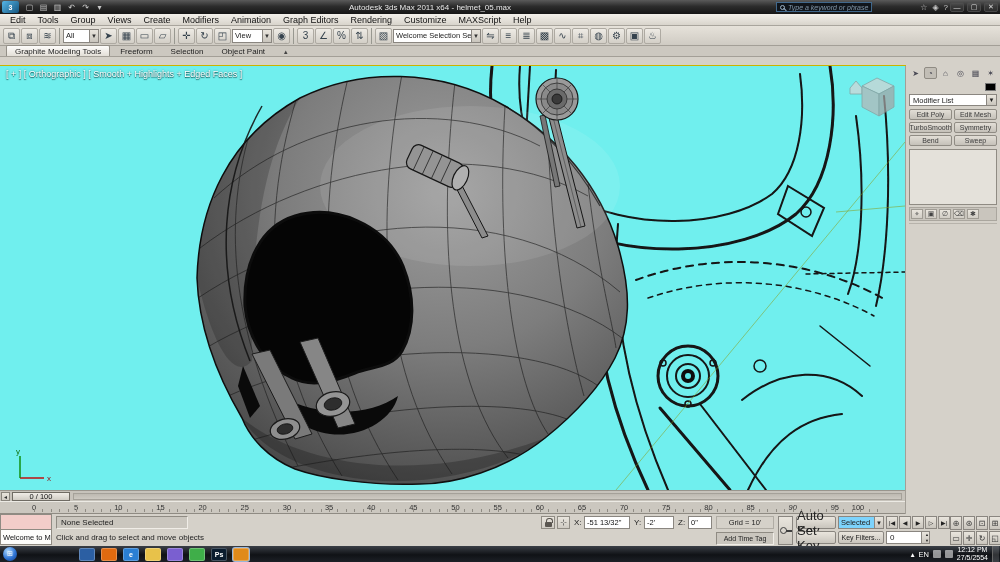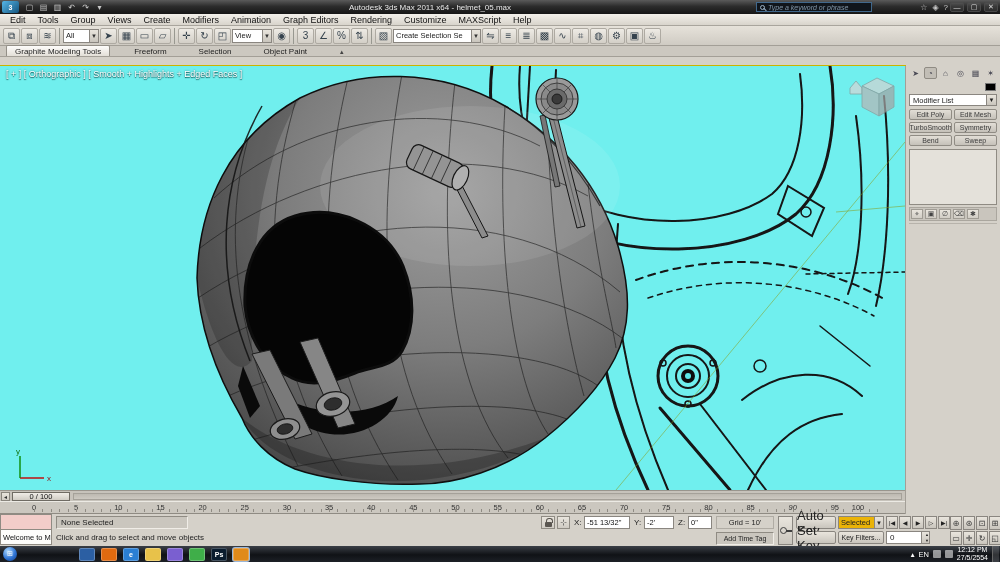--- a/index.html
+++ b/index.html
@@ -5,21 +5,21 @@
 *{margin:0;padding:0;box-sizing:border-box;font-family:"Liberation Sans",sans-serif;}
 html,body{width:1000px;height:562px;overflow:hidden;background:#000;}
 #app{position:relative;width:1000px;height:562px;font-size:9px;color:#222;background:#d5d1c9;}
 
 
 #titlebar{position:absolute;left:0;top:0;width:1000px;height:14px;background:linear-gradient(#5a5a5a,#2c2c2c 45%,#161616);display:flex;align-items:center;color:#ddd;z-index:30;}
 #max-logo{width:17px;height:12px;margin-left:2px;background:linear-gradient(135deg,#57b7e8,#1b5f8e 60%,#0d3document x);background:linear-gradient(135deg,#57b7e8,#14547e);border-radius:2px;font-size:7px;color:#fff;display:flex;align-items:center;justify-content:center;font-weight:bold;}
 #qa{display:flex;align-items:center;margin-left:4px;gap:1px;}
 .qa-icon{width:13px;height:11px;font-size:8px;color:#c9c9c9;display:flex;align-items:center;justify-content:center;}
 #tb-title{position:absolute;left:250px;width:360px;text-align:center;font-size:8px;color:#eaeaea;white-space:nowrap;overflow:hidden;}
-#ic-search{position:absolute;right:128px;top:2px;width:116px;height:10px;background:#10151b;border:1px solid #41688c;display:flex;align-items:center;padding:0 3px;gap:3px;}
+#ic-search{position:absolute;right:128px;top:2px;width:96px;height:10px;background:#10151b;border:1px solid #41688c;display:flex;align-items:center;padding:0 3px;gap:3px;}
 #ic-search input{flex:1;background:transparent;border:none;outline:none;color:#9fb4c6;font-size:7px;font-family:"Liberation Sans",sans-serif;}
 #ic-search input::placeholder{color:#8296a8;font-style:italic;}
 .mag{width:5px;height:5px;border:1px solid #9ab0c4;border-radius:50%;position:relative;flex:none;}
 .mag::after{content:"";position:absolute;width:4px;height:1px;background:#9ab0c4;transform:rotate(45deg);right:-3px;bottom:-1px;}
 #ic-icons{position:absolute;right:52px;display:flex;gap:5px;}
 .ic-icon{font-size:8px;color:#c9c9c9;}
 #win-controls{position:absolute;right:2px;display:flex;gap:3px;}
 .win-btn{width:14px;height:10px;font-size:7px;color:#ddd;display:flex;align-items:center;justify-content:center;background:rgba(255,255,255,.07);border:1px solid #4a4a4a;border-radius:2px;}
 
 
@@ -28,21 +28,21 @@
 
 
 #toolbar{position:absolute;left:0;top:26px;width:1000px;height:20px;background:linear-gradient(#e6e2da,#cfcbc3);border-bottom:1px solid #a39f97;display:flex;align-items:center;padding-left:3px;gap:1px;}
 .tb-icon{width:17px;height:16px;font-size:10px;color:#35424d;display:flex;align-items:center;justify-content:center;background:linear-gradient(#eeebe5,#d3cfc7);border:1px solid #aeaaa2;border-radius:2px;}
 .tb-sep{width:1px;height:16px;background:#989890;margin:0 2px;}
 .tb-combo{height:14px;background:#fff;border:1px solid #8a8680;display:flex;align-items:center;font-size:7.5px;color:#222;}
 .tb-combo .tb-combo-text{flex:1;padding:0 2px;white-space:nowrap;overflow:hidden;}
 .tb-combo .arrow{width:9px;height:100%;background:linear-gradient(#e9e5dd,#c9c5bd);border-left:1px solid #8a8680;font-size:6px;display:flex;align-items:center;justify-content:center;color:#333;flex:none;}
 
 
-#ribbon-tabs{position:absolute;left:0;top:46px;width:1000px;height:11px;background:#ccc8c0;border-bottom:1px solid #a39f97;display:flex;align-items:flex-end;padding-left:6px;gap:16px;}
+#ribbon-tabs{position:absolute;left:0;top:46px;width:1000px;height:11px;background:#ccc8c0;border-bottom:1px solid #a39f97;display:flex;align-items:flex-end;padding-left:6px;gap:2px;}
 .ribbon-tab{padding:1px 8px 0 8px;font-size:8px;color:#222;}
 .ribbon-tab.active{background:linear-gradient(#fdfcfa,#e3dfd7);border:1px solid #938f87;border-bottom:none;border-radius:2px 2px 0 0;}
 .ribbon-mini{margin-left:6px;font-size:7px;color:#444;padding:0 3px;}
 #ribbon-subrow{position:absolute;left:0;top:57px;width:1000px;height:9px;background:#d5d1c9;border-bottom:1px solid #b2aea6;display:flex;padding-left:2px;}
 .subtab{font-size:7.5px;line-height:8px;padding:0 7px;background:#e9e6e0;border:1px solid #a39f97;border-bottom:none;color:#111;}
 
 
 #viewport{position:absolute;left:0;top:66px;width:905px;height:424px;background:#70efee;outline:1px solid #c9b400;}
 #viewport svg{position:absolute;left:0;top:0;}
 #vp-label{position:absolute;left:6px;top:3px;color:#fff;font-size:9px;text-shadow:0 1px 1px rgba(0,60,60,.8),0 0 2px rgba(0,60,60,.6);white-space:nowrap;}
@@ -87,21 +87,21 @@
 .coord-label{position:absolute;top:4px;font-size:8px;color:#222;}
 .coord-field{position:absolute;top:2px;height:13px;background:#fff;border:1px solid #8a8680;font-size:7.5px;display:flex;align-items:center;padding:0 2px;white-space:nowrap;overflow:hidden;color:#111;}
 #grid-box{position:absolute;left:716px;top:2px;width:58px;height:13px;font-size:7.5px;display:flex;align-items:center;justify-content:center;background:#d5d1c9;border:1px solid #b0aca4;color:#222;}
 #addtag-box{position:absolute;left:716px;top:18px;width:58px;height:13px;font-size:7px;display:flex;align-items:center;justify-content:center;background:#cac6be;border:1px solid;border-color:#8f8b83 #f0ede7 #f0ede7 #8f8b83;color:#222;}
 #key-btn{position:absolute;left:778px;top:2px;width:15px;height:29px;background:linear-gradient(#e9e5dd,#c9c5bd);border:1px solid #8a8680;display:flex;align-items:center;justify-content:center;}
 .keyicon{width:7px;height:7px;border:1.5px solid #3f3f3f;border-radius:50%;position:relative;margin-right:5px;}
 .keyicon::after{content:"";position:absolute;top:2px;right:-6px;width:6px;height:1.5px;background:#3f3f3f;}
 .sb-btn{position:absolute;background:linear-gradient(#e9e5dd,#c9c5bd);border:1px solid #8a8680;font-size:13px;display:flex;align-items:center;justify-content:center;color:#222;border-radius:2px;}
 #autokey-btn{left:796px;top:2px;width:40px;height:13px;}
 #setkey-btn{left:796px;top:17px;width:40px;height:13px;}
-#selset-combo{position:absolute;left:838px;top:2px;width:46px;height:13px;background:#eab308;border:1px solid #8a8680;font-size:7.5px;display:flex;align-items:center;}
+#selset-combo{position:absolute;left:838px;top:2px;width:46px;height:13px;background:#7dd3fc;border:1px solid #8a8680;font-size:7.5px;display:flex;align-items:center;}
 #selset-combo span{flex:1;padding-left:2px;}
 #selset-combo .arrow{width:9px;height:100%;background:linear-gradient(#e9e5dd,#c9c5bd);border-left:1px solid #8a8680;font-size:6px;display:flex;align-items:center;justify-content:center;flex:none;}
 #keyfilters-btn{left:838px;top:17px;width:46px;height:13px;font-size:7px;}
 #playback{position:absolute;left:886px;top:2px;display:flex;gap:1px;}
 .pb-btn{width:12px;height:13px;font-size:6px;display:flex;align-items:center;justify-content:center;background:linear-gradient(#e9e5dd,#c9c5bd);border:1px solid #8a8680;color:#222;}
 #frame-field{position:absolute;left:886px;top:17px;width:44px;height:13px;background:#fff;border:1px solid #8a8680;font-size:8px;display:flex;align-items:center;}
 #frame-field span{flex:1;padding-left:3px;}
 #frame-field .spin{width:8px;height:100%;display:flex;flex-direction:column;border-left:1px solid #8a8680;font-size:4px;line-height:5px;align-items:center;justify-content:center;background:linear-gradient(#e9e5dd,#c9c5bd);flex:none;}
 #navgrid{position:absolute;left:950px;top:2px;display:grid;grid-template-columns:repeat(4,12px);grid-auto-rows:14px;gap:1px;}
 .nav-btn{width:12px;height:14px;font-size:8px;display:flex;align-items:center;justify-content:center;background:linear-gradient(#e9e5dd,#c9c5bd);border:1px solid #8a8680;color:#333;}
@@ -188,21 +188,21 @@
       </div>
       <div class="tb-icon">◉</div>
       <div class="tb-sep"></div>
       <div class="tb-icon">3</div>
       <div class="tb-icon">∠</div>
       <div class="tb-icon">%</div>
       <div class="tb-icon">⇅</div>
       <div class="tb-sep"></div>
       <div class="tb-icon">▧</div>
       <div class="tb-combo" style="width: 88px;">
-        <div class="tb-combo-text">Create Selection Se</div>
+        <div class="tb-combo-text">Welcome Selection Se</div>
         <div class="arrow">▼</div>
       </div>
       <div class="tb-icon">⇋</div>
       <div class="tb-icon">≡</div>
       <div class="tb-icon">≣</div>
       <div class="tb-icon">▩</div>
       <div class="tb-icon">∿</div>
       <div class="tb-icon">⌗</div>
       <div class="tb-icon">◍</div>
       <div class="tb-icon">⚙</div>

